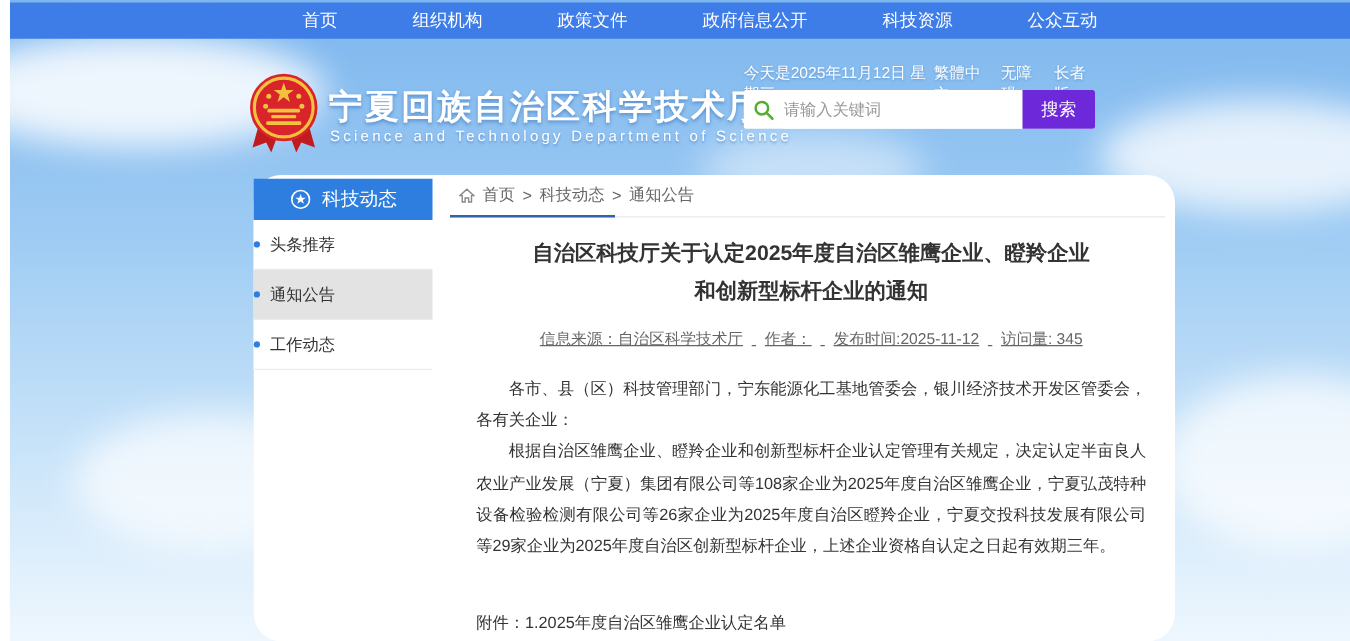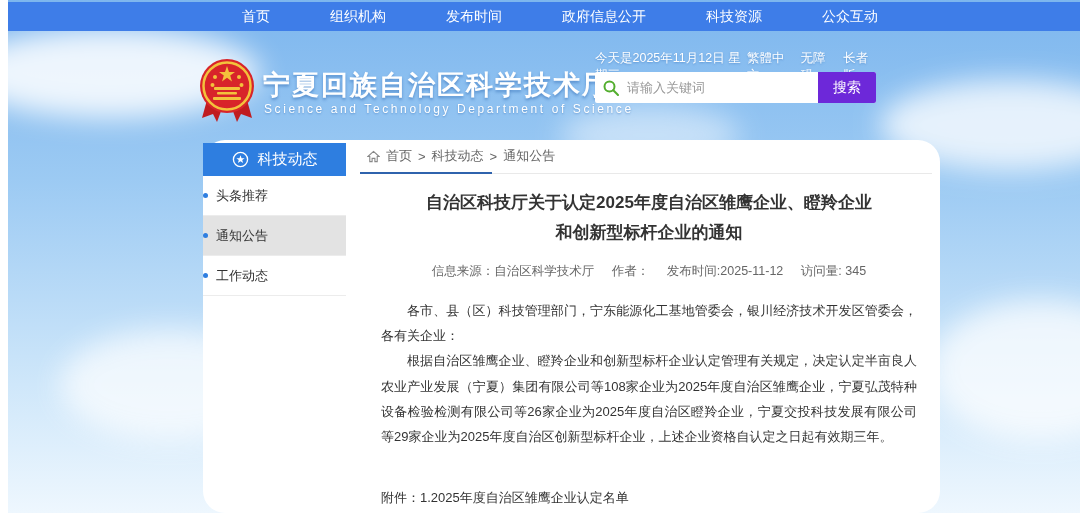--- a/index.html
+++ b/index.html
@@ -63,21 +63,21 @@
   .main { position:absolute; left:157px; top:0; width:578px; }
   .crumbs { height:32px; display:flex; align-items:center; gap:6px; font-size:13px;
     color:#666; padding-left:7px; }
   .crumbs a { color:#666; text-decoration:none; cursor:pointer; }
   .crumb-line { position:relative; height:2px; }
   .crumb-line .grey { position:absolute; left:0; right:6px; top:1px; height:1px; background:#e9e9e9; }
   .crumb-line .blue { position:absolute; left:0; top:0; width:132px; height:2px; background:#2f63ad; }
 
   .a-title { margin-top:14px; text-align:center; font-size:17px; font-weight:bold;
     color:#333; line-height:1.75; }
-  .a-meta { margin-top:15px; text-align:center; font-size:12.5px; color:#666; }
+  .a-meta { margin-top:15px; text-align:center; font-size:12.5px; color:#666;text-decoration:underline; }
   .a-meta span { margin:0 7px; }
   .a-body { margin-top:18px; padding:0 21px; font-size:13px; color:#333; line-height:1.95; }
   .a-body p { text-indent:2em; text-align:justify; }
   .attach { margin-top:38px; padding-left:21px; font-size:13px; color:#333; display:flex; }
   .attach-label { white-space:nowrap; line-height:1.55; }
   .attach-items div { line-height:1.55; cursor:pointer; }
 </style>
 </head>
 <body>
 
@@ -85,21 +85,21 @@
 <div class="cloud c1"></div>
 <div class="cloud c2"></div>
 <div class="cloud c3"></div>
 <div class="cloud c4"></div>
 <div class="cloud c5"></div>
 <div class="cloud c6"></div>
 
 <nav class="topnav">
   <a>首页</a>
   <a>组织机构</a>
-  <a>发布时间</a>
+  <a>政策文件</a>
   <a>政府信息公开</a>
   <a>科技资源</a>
   <a>公众互动</a>
 </nav>
 
 <svg class="emblem" viewBox="0 0 56 70">
   <path d="M8 44 L3 62 L14 58 L18 66 L24 50 Z" fill="#c01c20"></path>
   <path d="M48 44 L53 62 L42 58 L38 66 L32 50 Z" fill="#c01c20"></path>
   <circle cx="28" cy="30" r="27" fill="#d8242a"></circle>
   <circle cx="28" cy="30" r="23.5" fill="none" stroke="#f3c23c" stroke-width="2.5"></circle>

